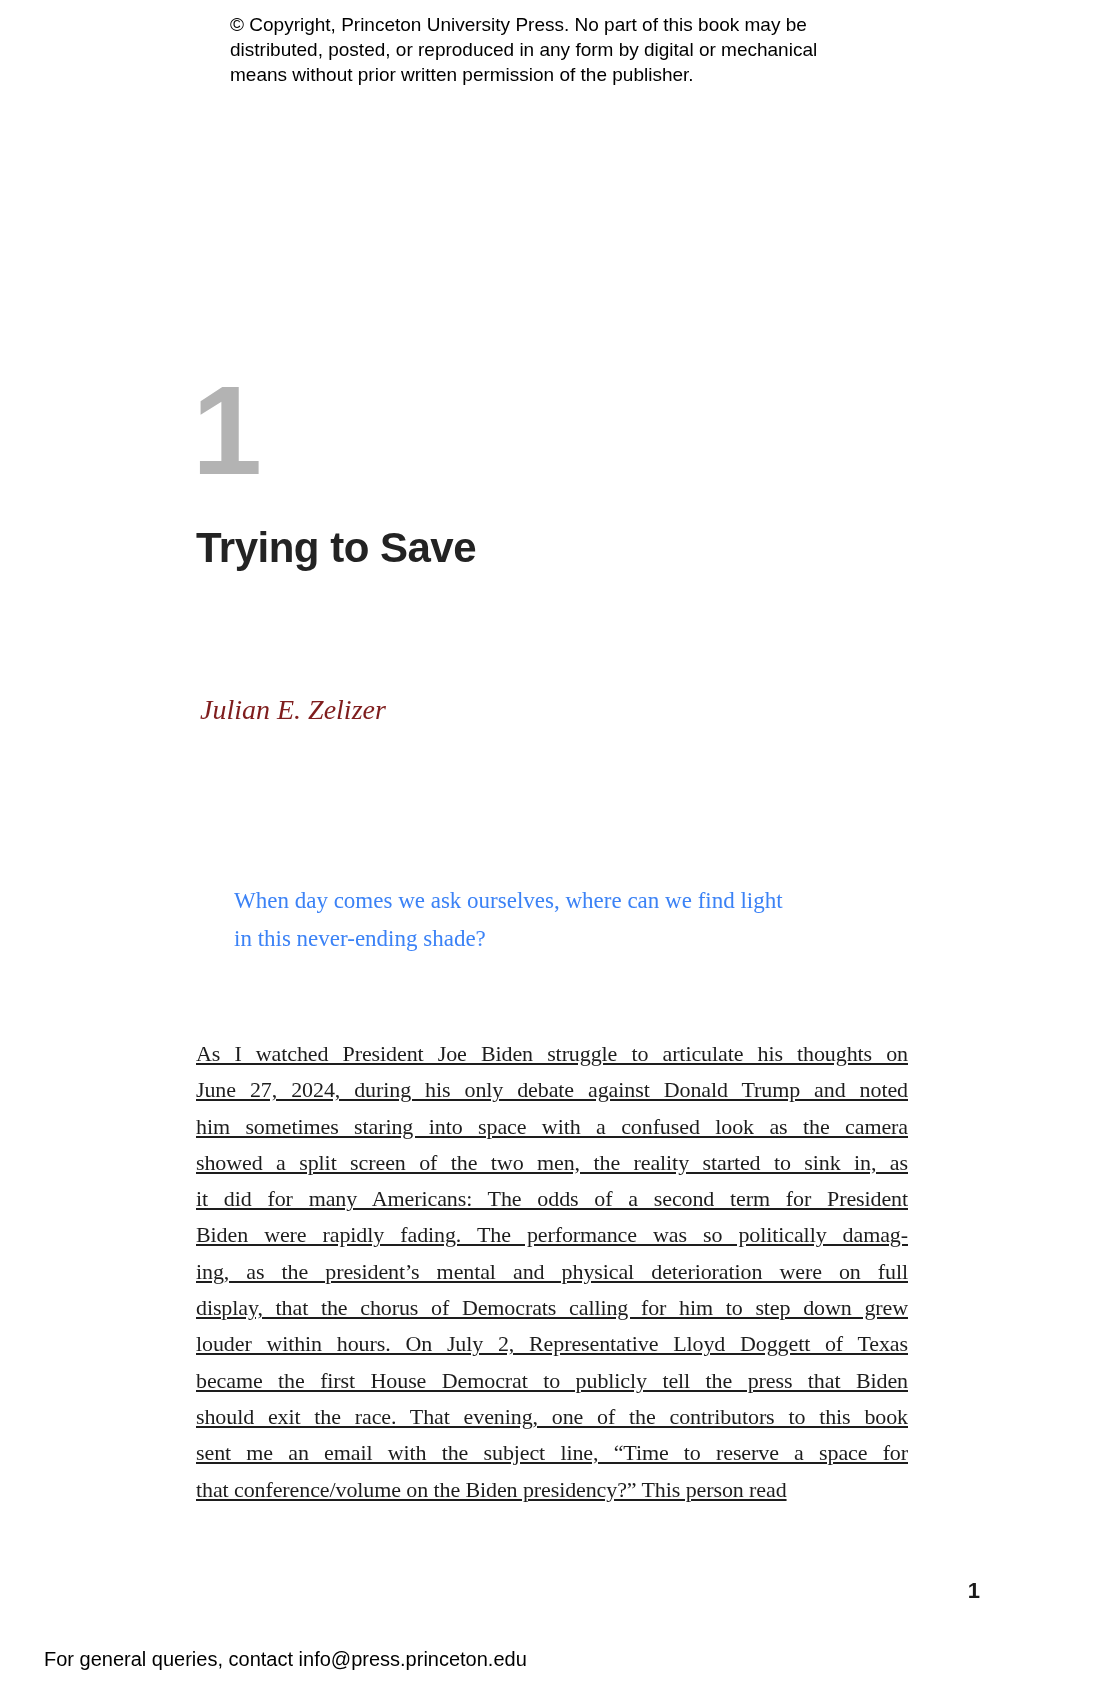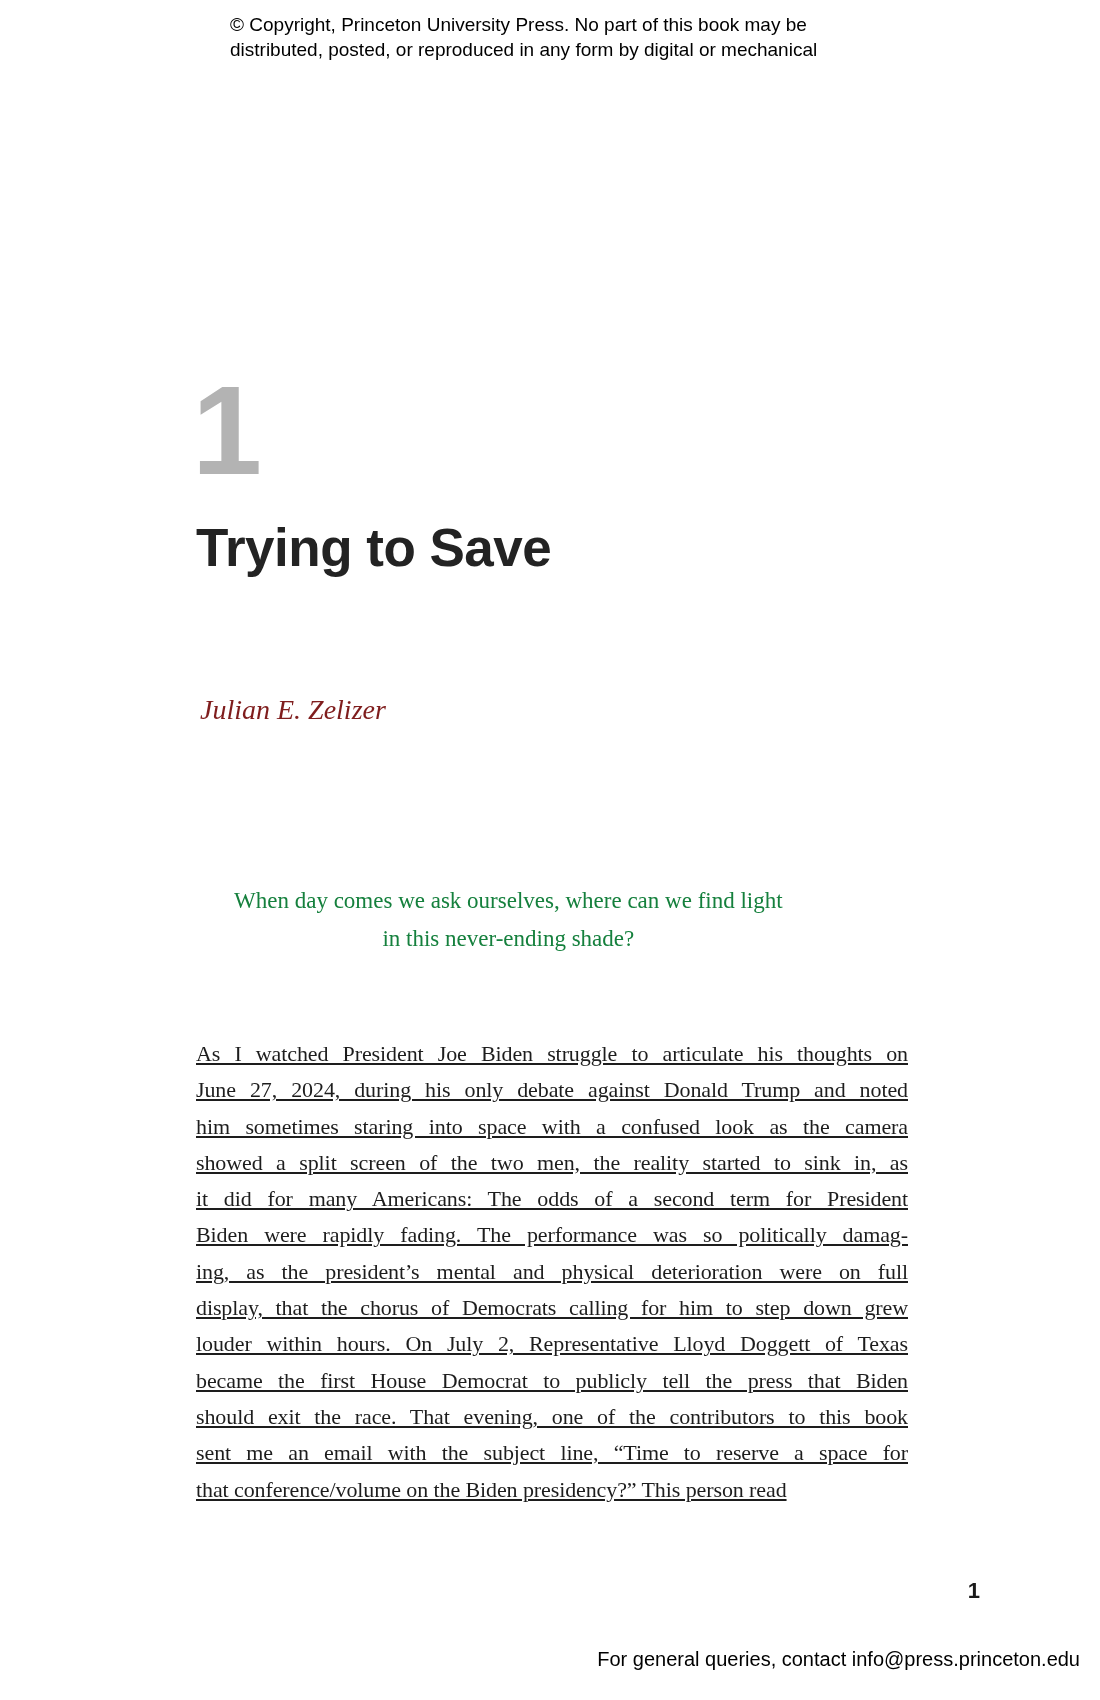--- a/index.html
+++ b/index.html
@@ -37,21 +37,21 @@
     color: #b3b3b3;
     letter-spacing: -4px;
   }
 
   .chapter-title {
     position: absolute;
     left: 152px;
     top: 516px;
     font-family: "Liberation Sans", sans-serif;
     font-weight: bold;
-    font-size: 53px;
+    font-size: 42px;
     line-height: 64px;
     color: #232323;
     letter-spacing: -0.5px;
   }
 
   .author {
     position: absolute;
     left: 156px;
     top: 694px;
     font-family: "Liberation Serif", serif;
@@ -60,22 +60,21 @@
     color: #7f1d1d;
   }
 
   .epigraph {
     position: absolute;
     left: 190px;
     top: 882px;
     font-family: "Liberation Serif", serif;
     font-size: 23px;
     line-height: 38px;
-    color: #15803d;
-    text-align: center;
+    color: #3b82f6;
   }
   .epigraph .line { white-space: nowrap; }
 
   .epigraph-attribution {
     position: absolute;
     left: 190px;
     top: 966px;
     font-family: "Liberation Sans", sans-serif;
     font-weight: bold;
     font-size: 15px;
@@ -114,34 +113,35 @@
     font-weight: bold;
     font-size: 22px;
     color: #1a1a1a;
   }
 
   .footer {
     position: absolute;
     left: 0;
     right: 64px;
     top: 1648px;
-    text-align: right;
+    text-align: left;
     font-family: "Liberation Sans", sans-serif;
     font-size: 20px;
     color: #000000;
   }
 </style>
 </head>
 <body>
 
 <div class="page">
 
   <div class="copyright">
     <div class="line">© Copyright, Princeton University Press. No part of this book may be</div>
     <div class="line">distributed, posted, or reproduced in any form by digital or mechanical</div>
+    <div class="line">means without prior written permission of the publisher.</div>
   </div>
 
   <div class="chapter-number">1</div>
 
   <div class="chapter-title">
     <div class="line">Trying to Save</div>
   </div>
 
   <div class="author">Julian E. Zelizer</div>
 

